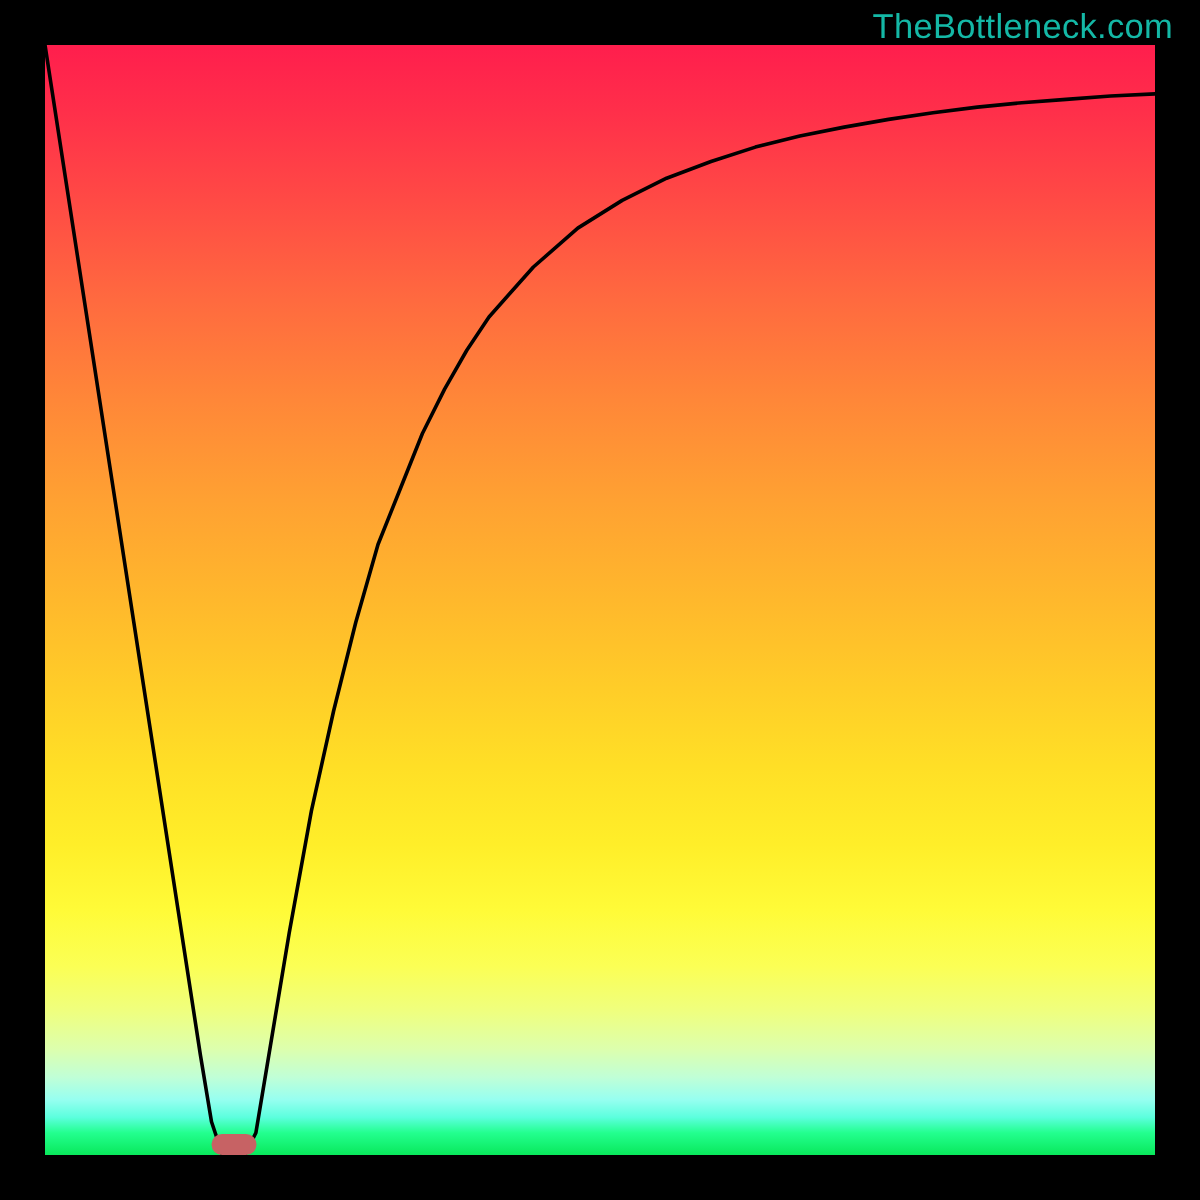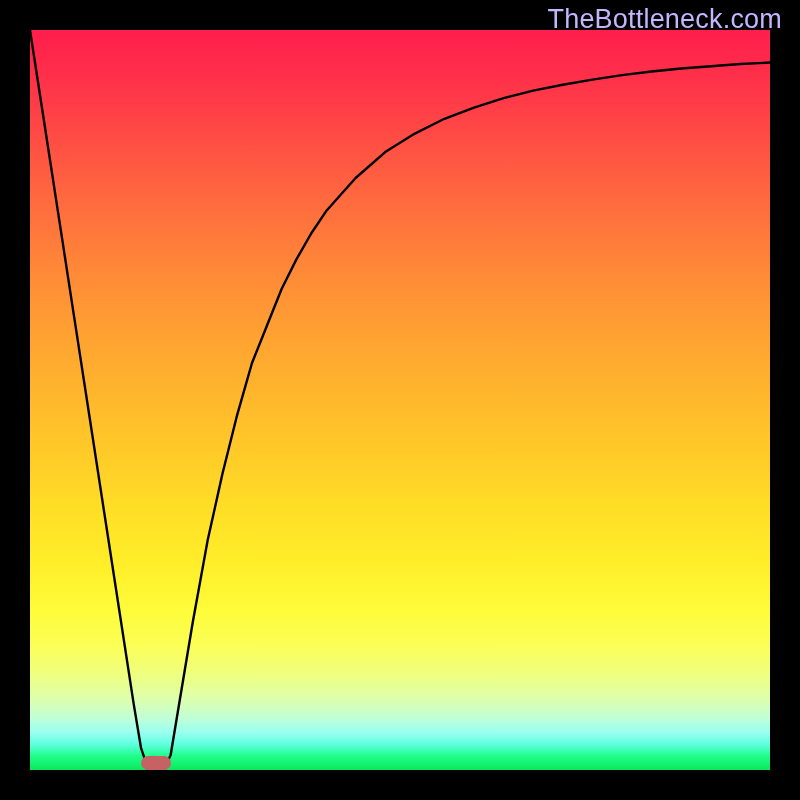--- a/index.html
+++ b/index.html
@@ -14,22 +14,22 @@
   .outer {
     position: relative;
     width: 800px;
     height: 800px;
     background: #000;
   }
   .watermark {
     position: absolute;
     top: 4px;
     right: 18px;
-    color: #c4b5fd;
-    font-size: 27px;
+    color: #14b8a6;
+    font-size: 23px;
     font-weight: 500;
     letter-spacing: 0.2px;
   }
   .plot {
     position: absolute;
     left: 30px;
     top: 30px;
     width: 740px;
     height: 740px;
   }

